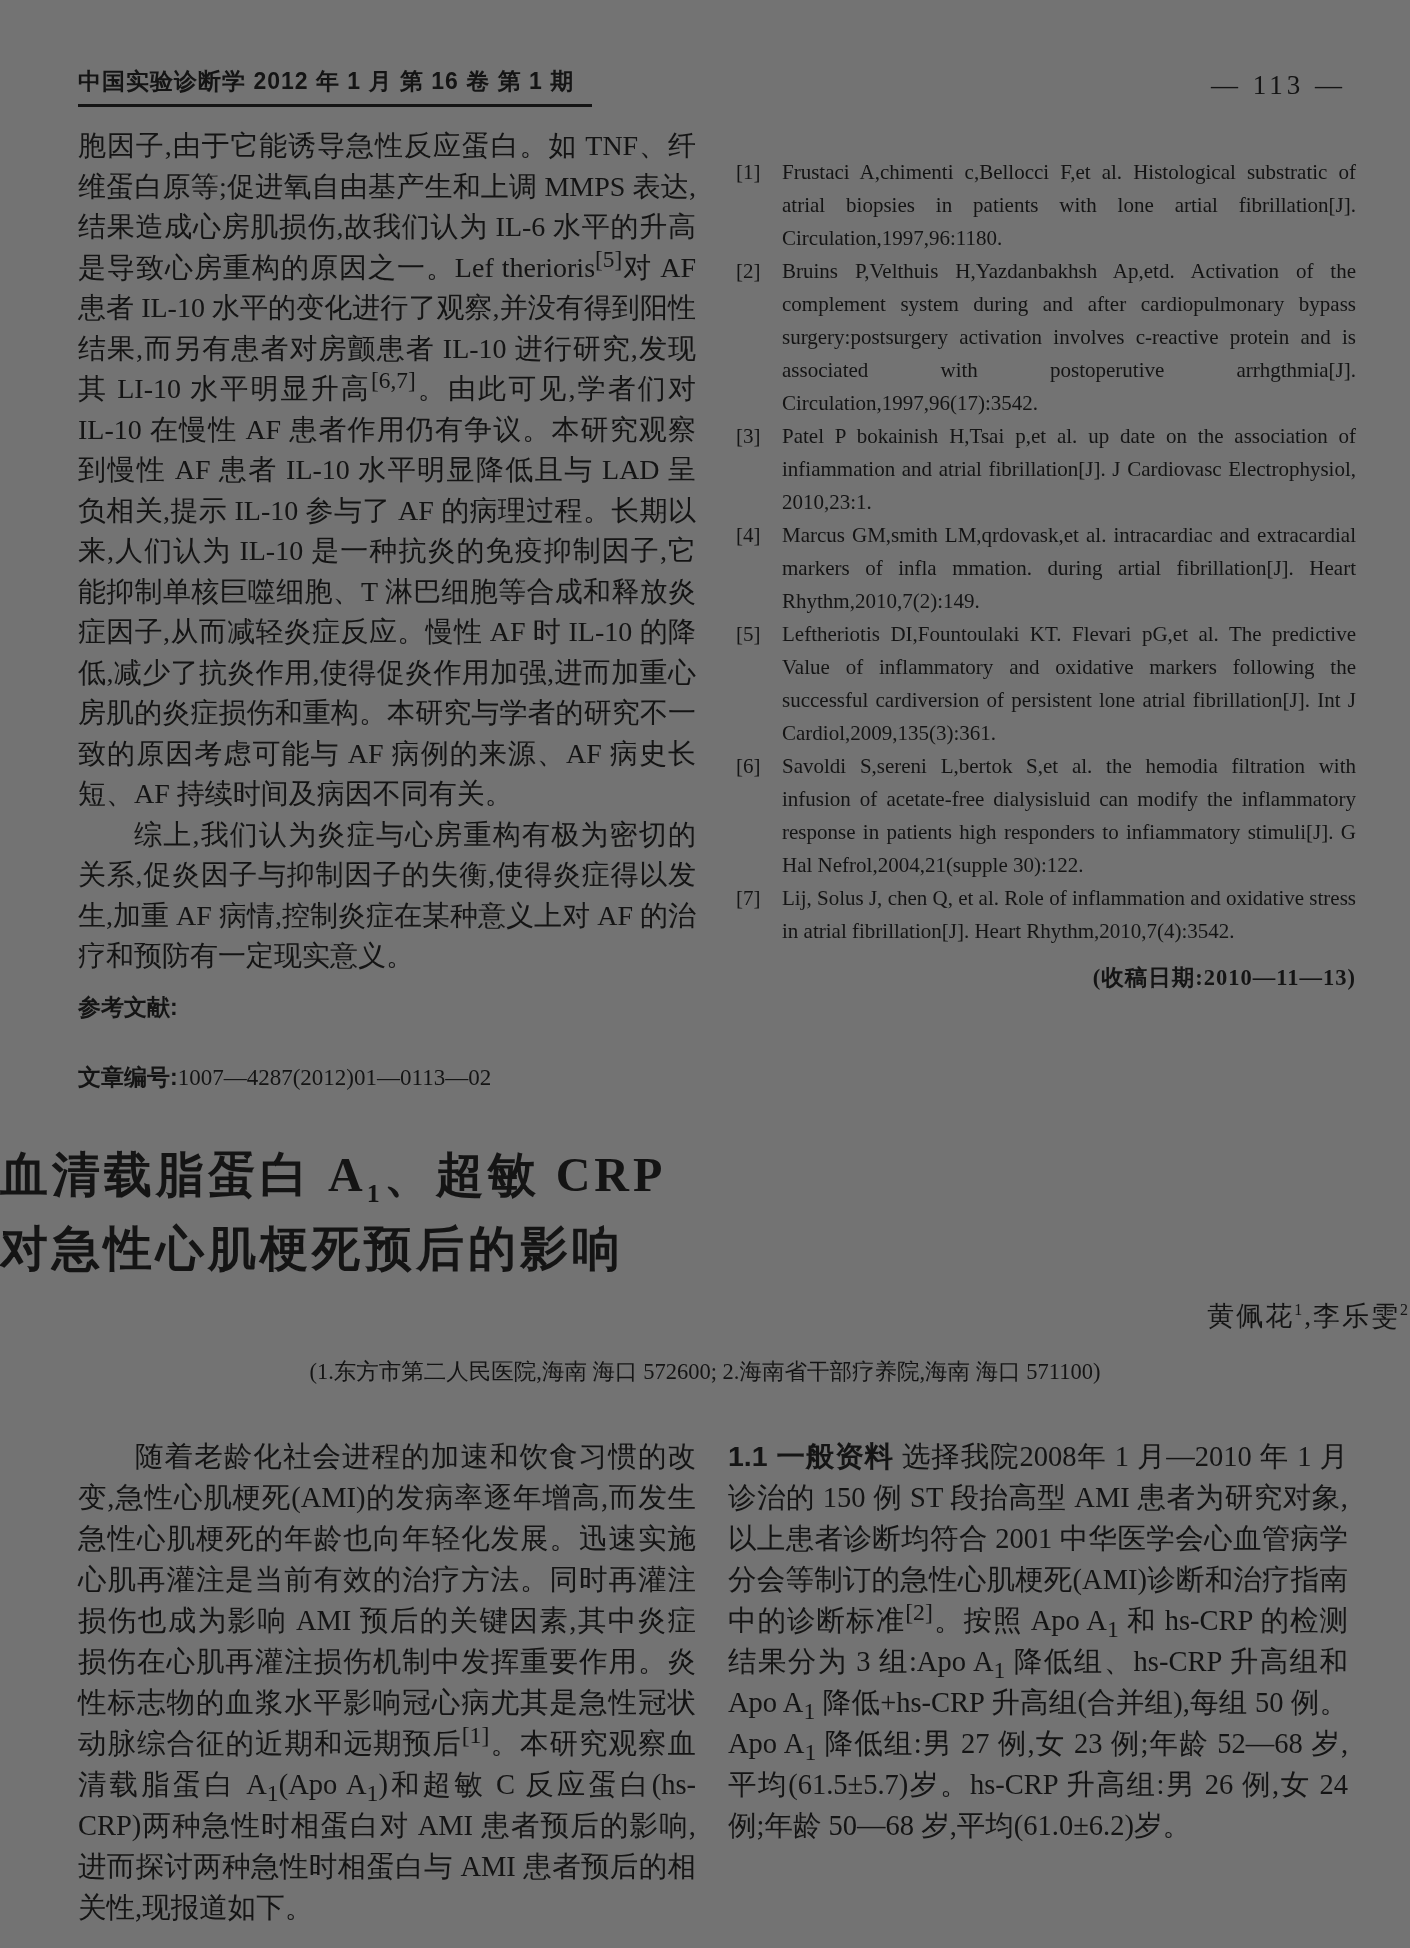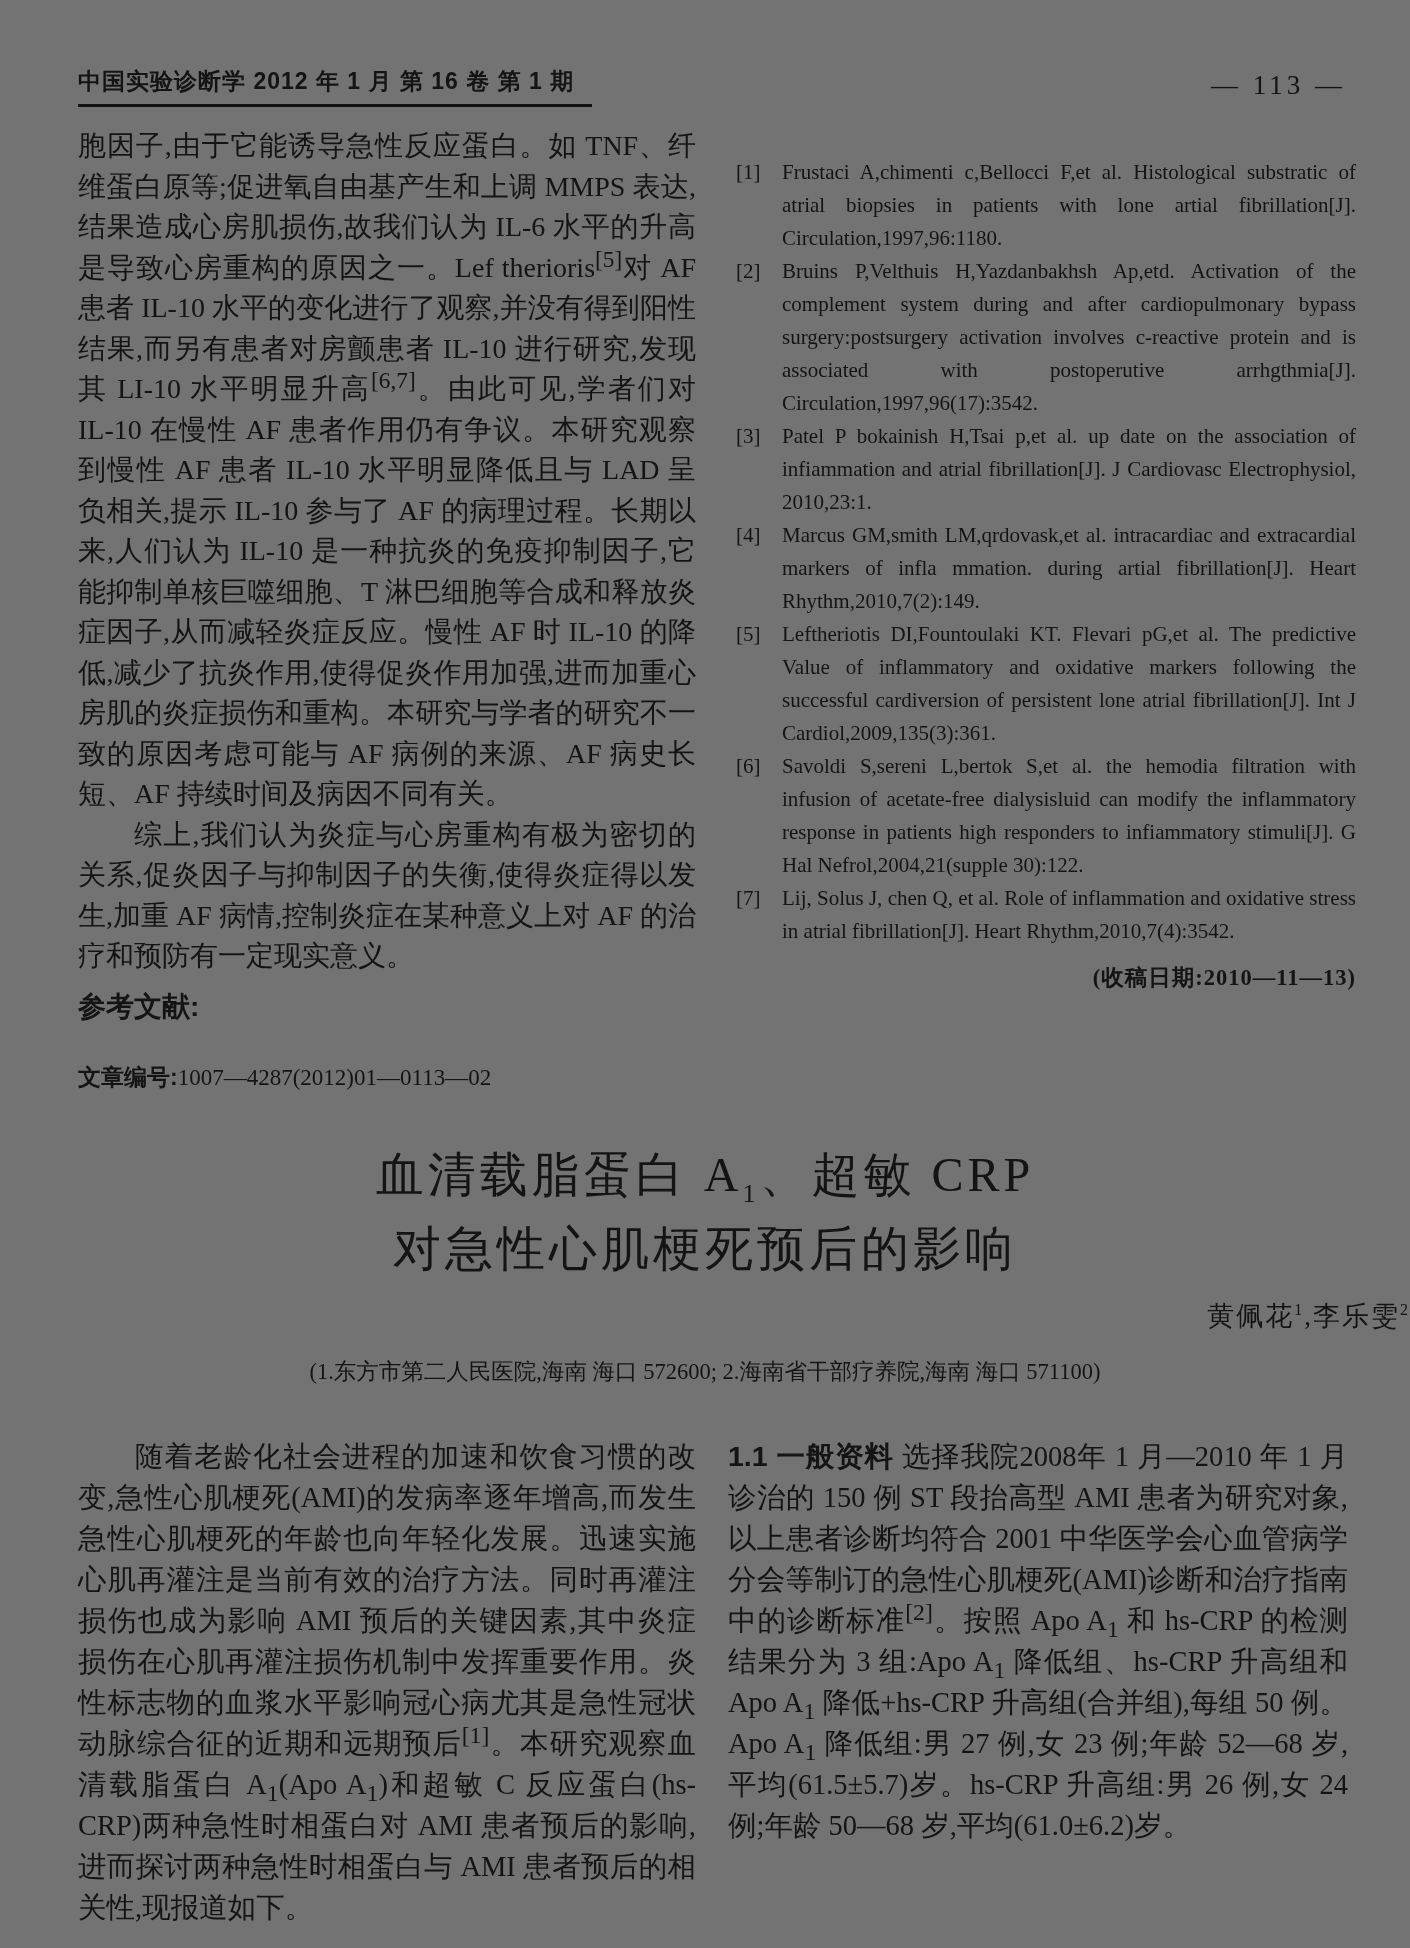--- a/index.html
+++ b/index.html
@@ -26,36 +26,36 @@
   .cols-top{position:absolute;top:126px;left:78px;display:flex;gap:40px;}
   .col-l{width:618px;}
   .col-r{width:620px;}
 
   .body-cn{font-size:28px;line-height:40.5px;text-align:justify;}
   .body-cn p{margin:0;}
   .body-cn p.ind{text-indent:2em;}
 
   .refs-label{
     font-family:"Liberation Sans", sans-serif;
-    font-weight:bold;font-size:28px;margin-top:10px;
+    font-weight:bold;font-size:23px;margin-top:10px;
   }
   .refs{margin-top:30px;font-size:21px;line-height:33px;text-align:justify;}
   .ref{padding-left:46px;margin:0;}
   .ref-num{display:inline-block;width:46px;margin-left:-46px;}
   .received{
     text-align:right;font-size:22.5px;font-weight:bold;
     margin-top:14px;letter-spacing:1px;
   }
 
   .article-no{position:absolute;top:1062px;left:78px;font-size:23px;}
   .article-no .lbl{font-family:"Liberation Sans", sans-serif;font-weight:bold;}
 
   .title-block{
     position:absolute;top:1138px;left:0;width:1410px;
-    text-align:center;font-weight:normal;
+    text-align:left;font-weight:bold;
     font-size:48px;line-height:74px;letter-spacing:4px;
   }
   .title-block sub{font-size:26px;}
 
   .authors{
     position:absolute;top:1298px;left:0;width:1410px;
     text-align:right;font-size:27px;letter-spacing:2px;
   }
   .authors sup{font-size:16px;}
 

